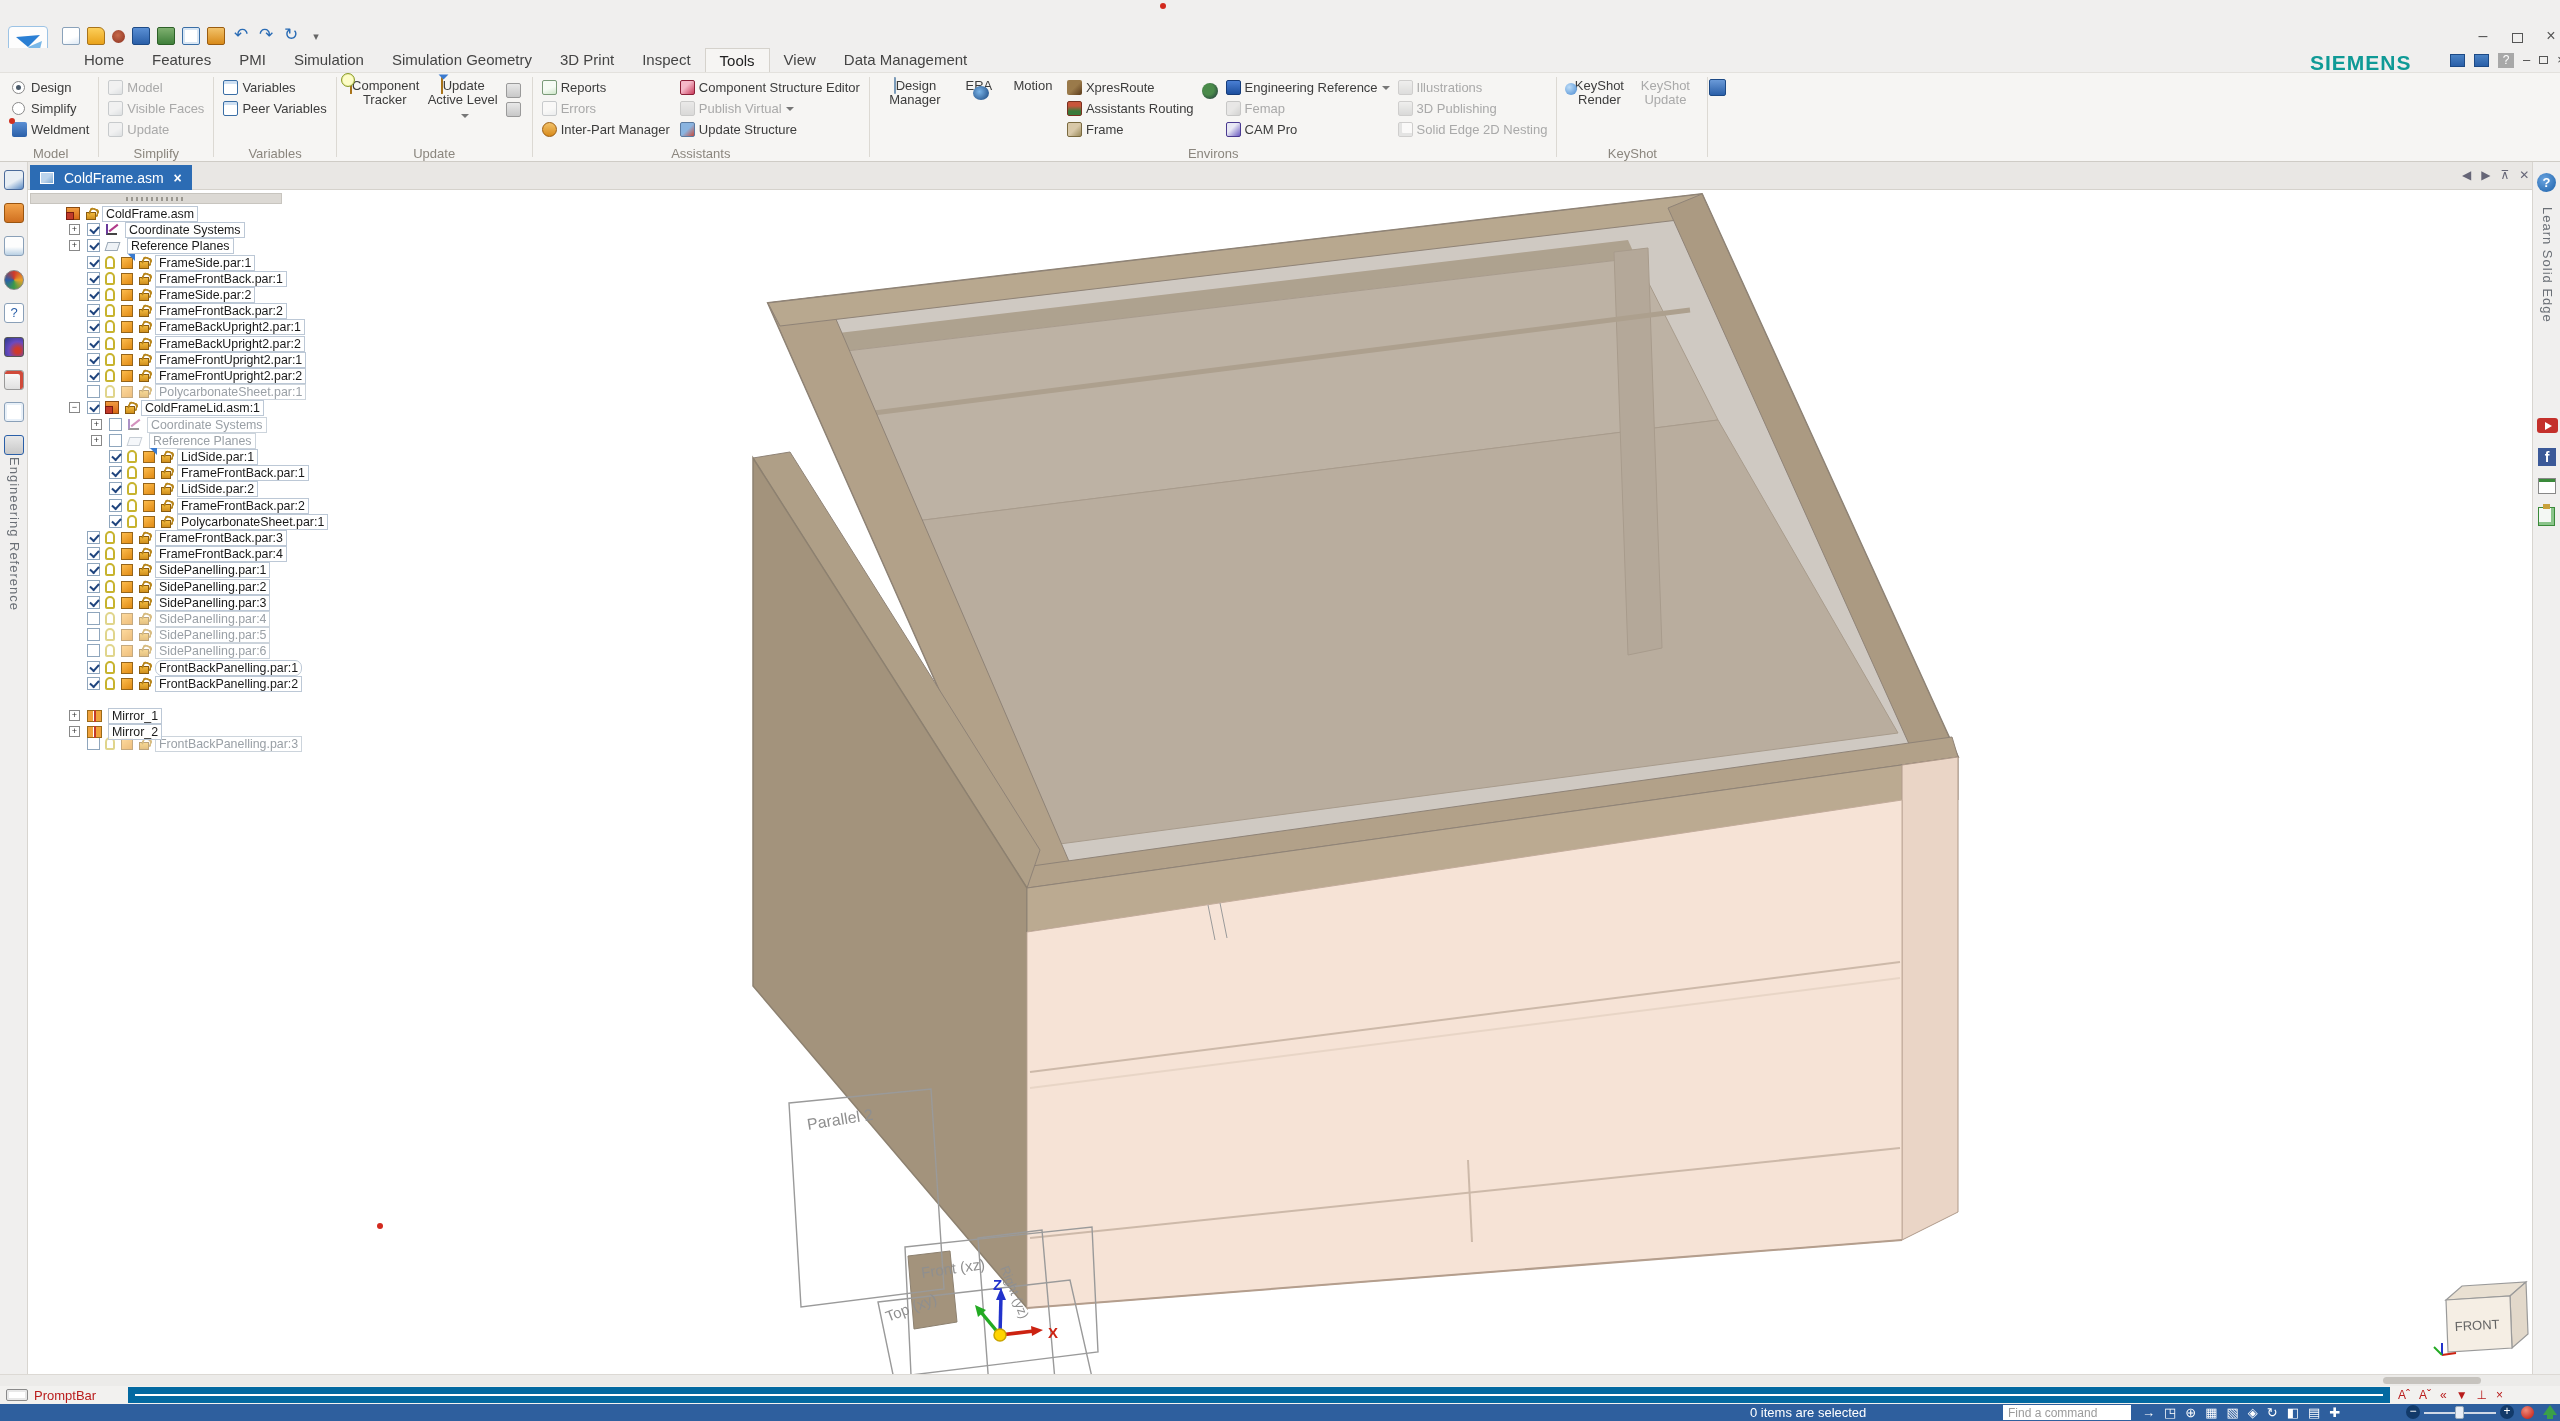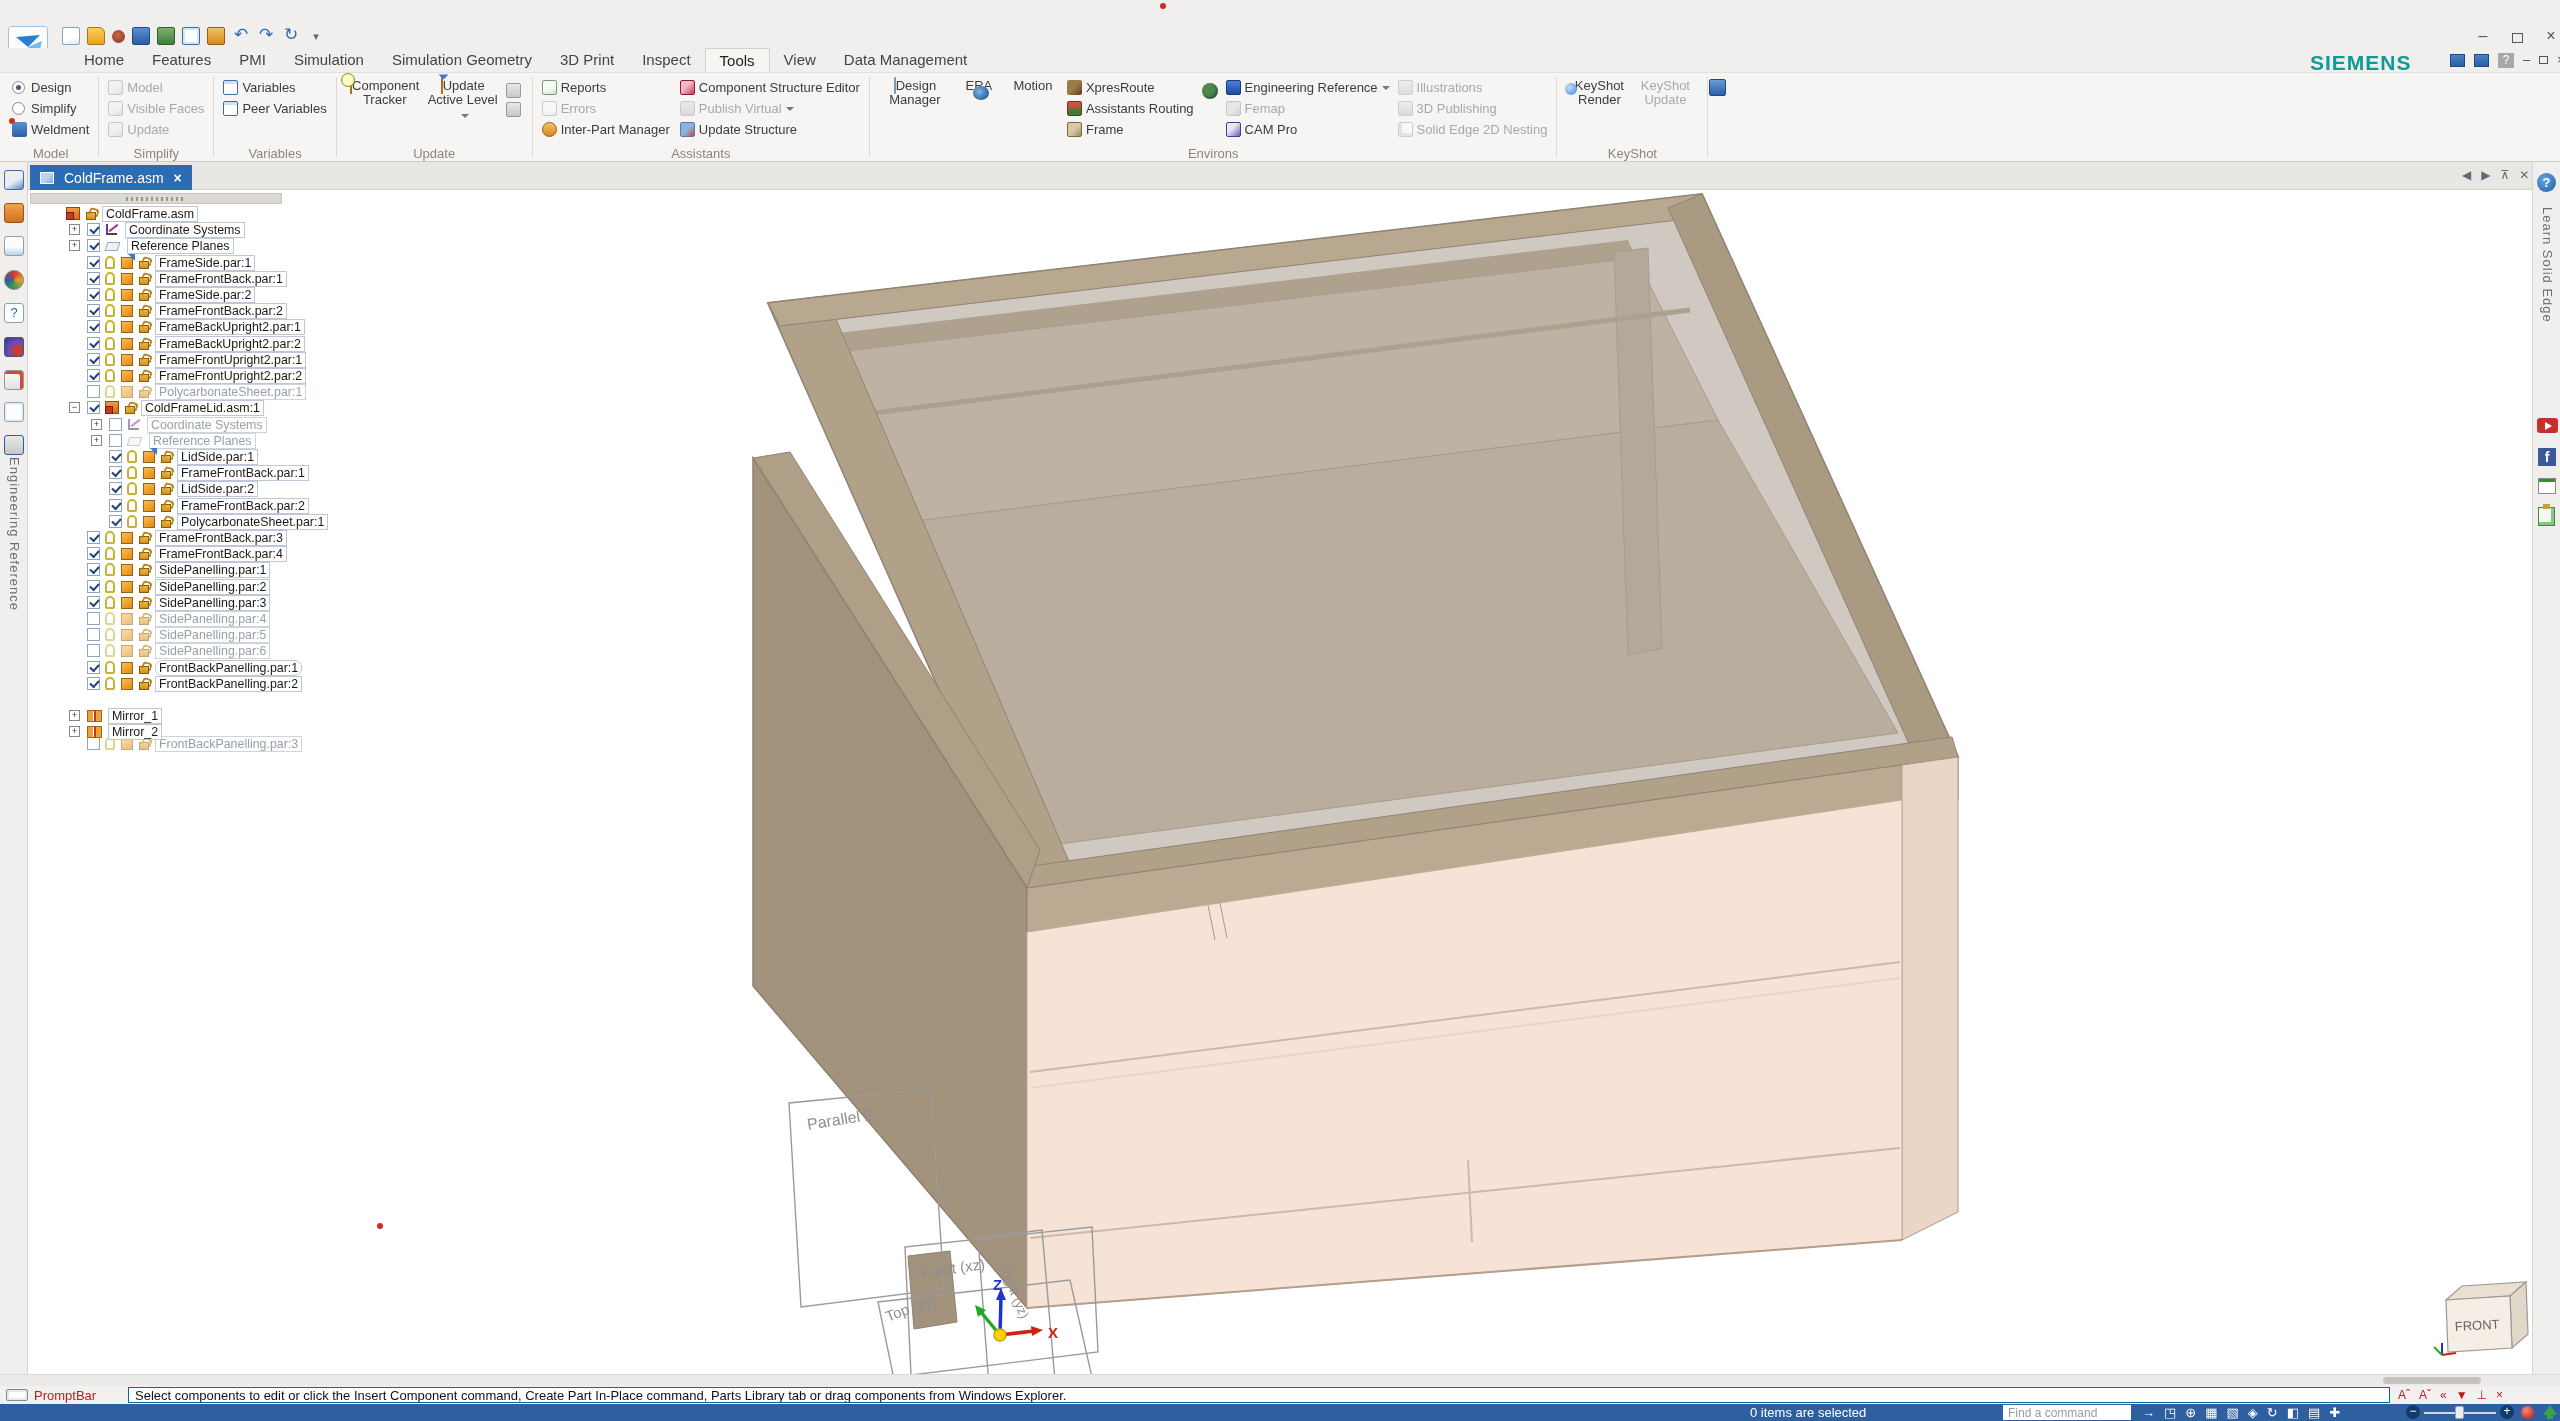--- a/index.html
+++ b/index.html
@@ -144,21 +144,21 @@
 .tlabel{top:0px;font-size:12.4px;line-height:14px;color:#1a1a1a;border:1px solid #bcc8d6;background:rgba(255,255,255,.85);padding:0 3px;white-space:nowrap}
 .trow.gray .tlabel{color:#9aa0a6;border-color:#ccd4dc}
 .trow.gray .i-part,.trow.gray .i-clip,.trow.gray .i-lock,.trow.gray .i-csys,.trow.gray .i-plane,.trow.gray .i-asm{opacity:.55}
 #red-dot-vp{position:absolute;left:377px;top:1033px;width:6px;height:6px;border-radius:50%;background:#d22a1e}
 
 #hscroll{position:absolute;left:0;top:1374px;width:2560px;height:12px;background:#ecebe9;border-top:1px solid #dcd9d4}
 #hscroll-thumb{position:absolute;left:2383px;top:2px;width:98px;height:7px;background:#c6c3be;border-radius:4px}
 #promptbar{position:absolute;left:0;top:1386px;width:2560px;height:18px;background:#f2f1ef}
 #pb-icon{position:absolute;left:6px;top:3px;width:22px;height:12px;border:1px solid #8a8a8a;border-radius:2px;background:#fff;box-shadow:inset 0 0 0 2px #e8e8e8}
 #pb-label{position:absolute;left:34px;top:2px;font-size:13px;color:#b91c1c}
-#pb-field{position:absolute;left:128px;top:1px;width:2262px;height:16px;background:#fff;border:1px solid #0369a1;font-size:13px;color:#111;padding:0 6px;line-height:15px;white-space:nowrap;overflow:hidden}
+#pb-field{position:absolute;left:128px;top:1px;width:2262px;height:16px;background:#fff;border:7px solid #0369a1;font-size:13px;color:#111;padding:0 6px;line-height:15px;white-space:nowrap;overflow:hidden}
 #pb-tools{position:absolute;left:2398px;top:1px;display:flex;gap:9px;color:#b91c1c;font-size:12px;align-items:center;height:16px}
 #pb-tools .pbt{line-height:14px}
 
 #statusbar{position:absolute;left:0;top:1404px;width:2560px;height:17px;background:#2e5f9e;color:#fff}
 #sb-selection{position:absolute;left:1750px;top:1px;font-size:13px}
 #sb-find{position:absolute;left:2003px;top:1px;width:128px;height:15px;background:#fff;border:none;font-size:12px;padding:0 5px;color:#333;font-family:"Liberation Sans",sans-serif}
 #sb-find::placeholder{color:#9b9b9b}
 #sb-icons{position:absolute;left:2142px;top:0;display:flex;gap:9px;height:17px;align-items:center}
 .sb-ic{font-size:13px;color:#fff;line-height:15px}
 #sb-minus,#sb-plus{position:absolute;top:1px;width:14px;height:14px;border-radius:50%;background:#123a6a;color:#fff;text-align:center;font-size:12px;line-height:13px}

